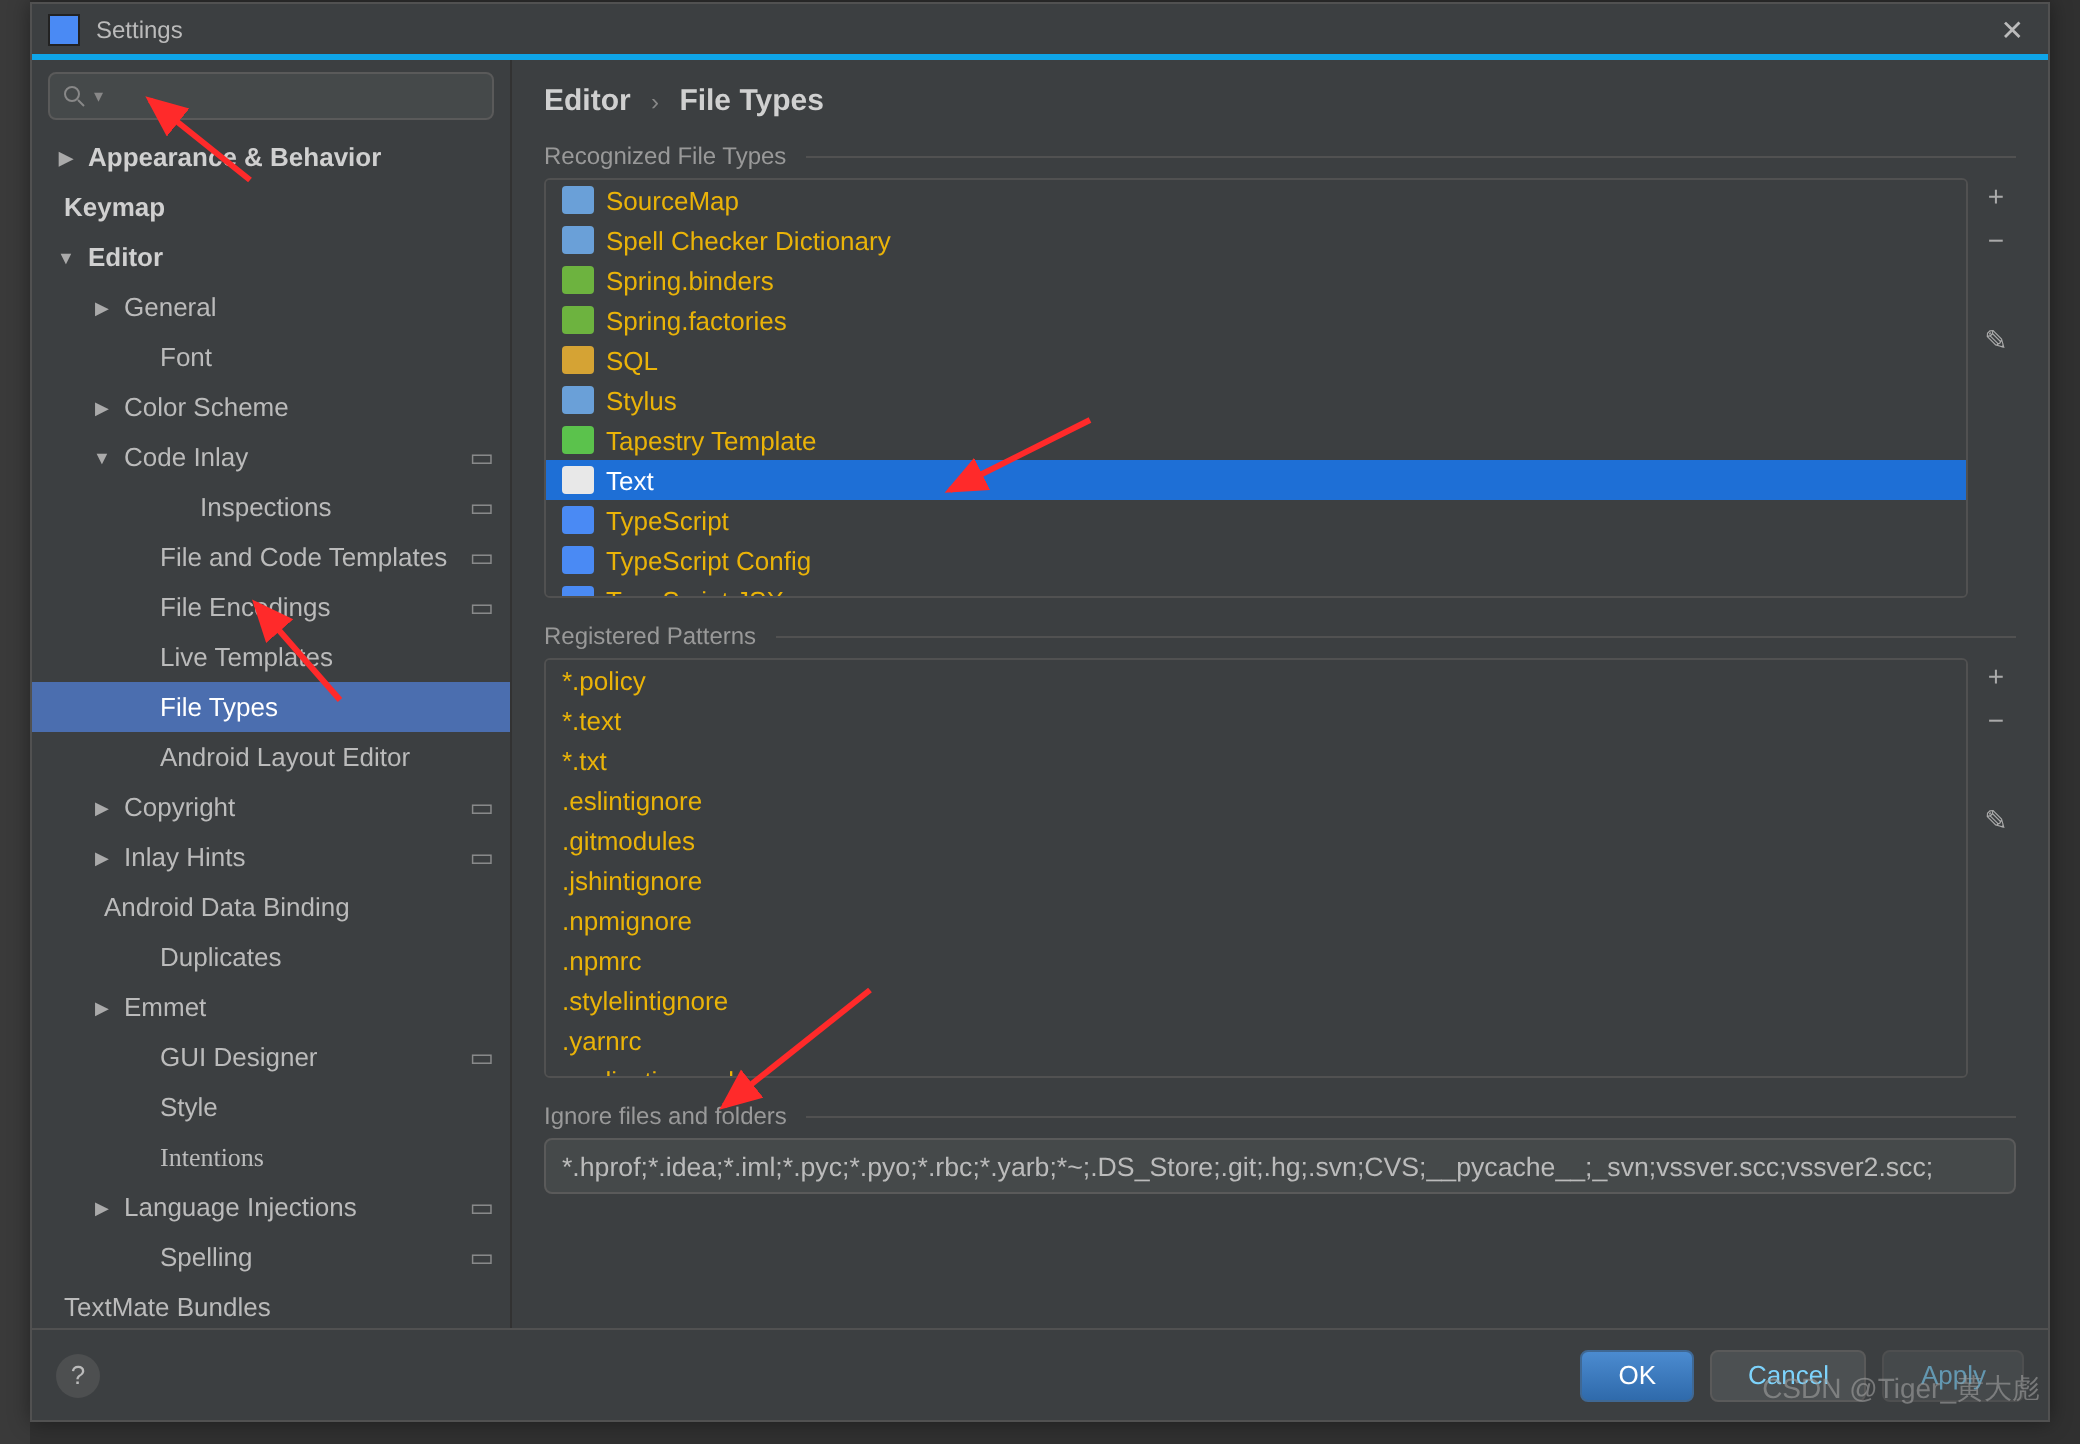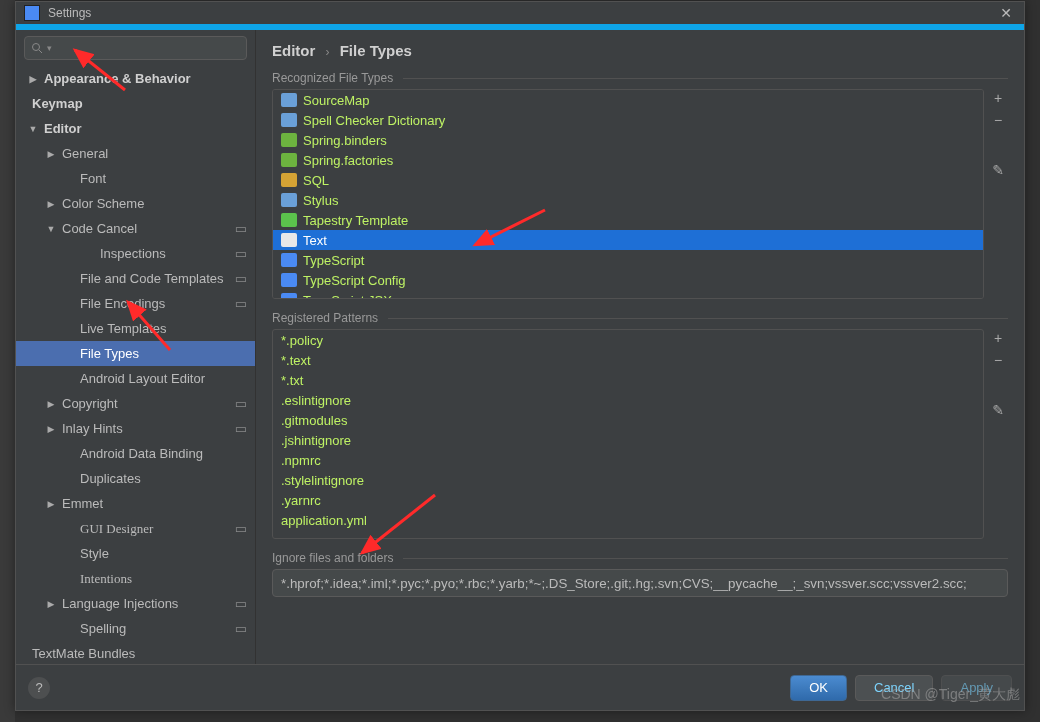--- a/index.html
+++ b/index.html
@@ -1,20 +1,20 @@
 <!DOCTYPE html>
 <html><head>
 <meta charset="utf-8">
 <style>
 * { margin:0; padding:0; box-sizing:border-box; font-family:"Segoe UI",Arial,sans-serif; }
 body { width:1040px; height:722px; background:#2b2b2b; overflow:hidden; position:relative; color:#bbb; font-size:13px; }
 .page-bg { position:absolute; left:0; top:0; width:1040px; height:722px; background:#303030; }
 .edge-col { position:absolute; left:0; top:0; width:15px; height:722px; background:#3a3a3a; display:flex; flex-direction:column; font-size:10px; color:#888; }
 .dialog { position:absolute; left:15px; top:1px; width:1010px; height:710px; background:#3c3f41; border:1px solid #515151; display:flex; flex-direction:column; box-shadow:0 0 10px rgba(0,0,0,.4); }
-.titlebar { height:28px; display:flex; align-items:center; padding:0 8px; border-bottom:6px solid #0ea5e9; }
+.titlebar { height:28px; display:flex; align-items:center; padding:0 8px; border-bottom:3px solid #0ea5e9; }
 .app-icon { width:16px; height:16px; background:#4a8af4; border:1px solid #222; margin-right:8px; }
 .titlebar-title { flex:1; color:#bbb; font-size:12px; }
 .close-x { color:#bbb; cursor:pointer; font-size:14px; padding:0 4px; }
 .body { flex:1; display:flex; min-height:0; }
 .sidebar { width:240px; background:#3c3f41; border-right:1px solid #323232; display:flex; flex-direction:column; }
 .search-wrap { padding:6px 8px; }
 .search { height:24px; background:#45494a; border:1px solid #5a5a5a; border-radius:4px; display:flex; align-items:center; padding:0 6px; color:#888; }
 .search svg { margin-right:4px; }
 .tree { flex:1; overflow:auto; }
 .tree-item { display:flex; align-items:center; height:25px; padding-right:8px; cursor:pointer; color:#bbb; }
@@ -25,21 +25,21 @@
 .main { flex:1; display:flex; flex-direction:column; background:#3c3f41; min-width:0; }
 .breadcrumb { padding:12px 16px 8px; font-size:15px; color:#d0d0d0; font-weight:600; }
 .breadcrumb .sep { color:#888; margin:0 6px; font-size:12px; font-weight:400; }
 .section { padding:0 16px 8px; display:flex; flex-direction:column; min-height:0; }
 .section-label { color:#999; font-size:12px; padding:4px 0; display:flex; align-items:center; }
 .section-label::after { content:""; flex:1; height:1px; background:#515151; margin-left:10px; }
 .listbox-wrap { display:flex; gap:4px; }
 .listbox { flex:1; background:#3c3f41; border:1px solid #515151; border-radius:3px; overflow-y:auto; }
 .ft-list { height:210px; }
 .pat-list { height:210px; }
-.list-row { display:flex; align-items:center; height:20px; padding:0 8px; color:#bef264; cursor:pointer; }
+.list-row { display:flex; align-items:center; height:20px; padding:0 8px; color:#eab308; cursor:pointer; }
 .list-row.selected { background:#1e6fd6; color:#fff; }
 .ft-icon { width:16px; height:14px; margin-right:6px; display:inline-flex; align-items:center; justify-content:center; font-size:10px; border-radius:2px; }
 .side-tools { width:20px; display:flex; flex-direction:column; align-items:center; gap:8px; padding-top:2px; color:#aaa; }
 .side-tools span { cursor:pointer; font-size:14px; line-height:1; }
 .ignore-input { background:#45494a; border:1px solid #5a5a5a; border-radius:4px; height:28px; padding:0 8px; color:#bbb; }
 .footer { height:46px; border-top:1px solid #515151; display:flex; align-items:center; padding:0 12px; gap:8px; }
 .help-circle { width:22px; height:22px; border-radius:50%; background:#4d4f50; color:#bbb; display:flex; align-items:center; justify-content:center; font-size:13px; cursor:pointer; }
 .btn { height:26px; padding:0 18px; border-radius:4px; border:1px solid #5a5a5a; background:#4c5052; color:#7dd3fc; cursor:pointer; display:flex; align-items:center; font-size:13px; }
 .btn.primary { background:#365880; border-color:#3f6894; color:#fff; background:linear-gradient(#4a88c7,#356aa0); border-color:#2f5e91; }
 .btn.primary { background:#365880; }
@@ -90,21 +90,21 @@
           <div class="tree-item" style="padding-left: 48px;">
             <span class="arrow"></span>
             <span style="margin-left: 6px;">Font</span>
           </div>
           <div class="tree-item" style="padding-left: 30px;">
             <span class="arrow">▶</span>
             <span style="margin-left: 6px;">Color Scheme</span>
           </div>
           <div class="tree-item" style="padding-left: 30px;">
             <span class="arrow">▼</span>
-            <span style="margin-left: 6px;">Code Cancel</span>
+            <span style="margin-left: 6px;">Code Inlay</span>
             <span class="badge">▭</span>
           </div>
           <div class="tree-item" style="padding-left: 68px;">
             <span class="arrow"></span>
             <span style="margin-left: 6px;">Inspections</span>
             <span class="badge">▭</span>
           </div>
           <div class="tree-item" style="padding-left: 48px;">
             <span class="arrow"></span>
             <span style="margin-left: 6px;">File and Code Templates</span>
@@ -130,35 +130,35 @@
           <div class="tree-item" style="padding-left: 30px;">
             <span class="arrow">▶</span>
             <span style="margin-left: 6px;">Copyright</span>
             <span class="badge">▭</span>
           </div>
           <div class="tree-item" style="padding-left: 30px;">
             <span class="arrow">▶</span>
             <span style="margin-left: 6px;">Inlay Hints</span>
             <span class="badge">▭</span>
           </div>
-          <div class="tree-item" style="padding-left: 48px;">
+          <div class="tree-item" style="padding-left: 20px;">
             <span class="arrow"></span>
             <span style="margin-left: 6px;">Android Data Binding</span>
           </div>
           <div class="tree-item" style="padding-left: 48px;">
             <span class="arrow"></span>
             <span style="margin-left: 6px;">Duplicates</span>
           </div>
           <div class="tree-item" style="padding-left: 30px;">
             <span class="arrow">▶</span>
             <span style="margin-left: 6px;">Emmet</span>
           </div>
           <div class="tree-item" style="padding-left: 48px;">
             <span class="arrow"></span>
-            <span style="margin-left: 6px; font-family: Liberation Serif, serif;">GUI Designer</span>
+            <span style="margin-left: 6px;">GUI Designer</span>
             <span class="badge">▭</span>
           </div>
           <div class="tree-item" style="padding-left: 48px;">
             <span class="arrow"></span>
             <span style="margin-left: 6px;">Style</span>
           </div>
           <div class="tree-item" style="padding-left: 48px;">
             <span class="arrow"></span>
             <span style="margin-left: 6px; font-family: Liberation Serif, serif;">Intentions</span>
           </div>
@@ -247,20 +247,21 @@
       <div class="section">
         <div class="section-label">Registered Patterns</div>
         <div class="listbox-wrap">
           <div class="listbox pat-list" id="patlist">
               <div class="list-row">*.policy</div>
               <div class="list-row">*.text</div>
               <div class="list-row">*.txt</div>
               <div class="list-row">.eslintignore</div>
               <div class="list-row">.gitmodules</div>
               <div class="list-row">.jshintignore</div>
+              <div class="list-row">.npmignore</div>
               <div class="list-row">.npmrc</div>
               <div class="list-row">.stylelintignore</div>
               <div class="list-row">.yarnrc</div>
               <div class="list-row">application.yml</div>
             </div>
           <div class="side-tools">
             <span>+</span>
             <span>−</span>
             <span style="height:20px"></span>
             <span>✎</span>

